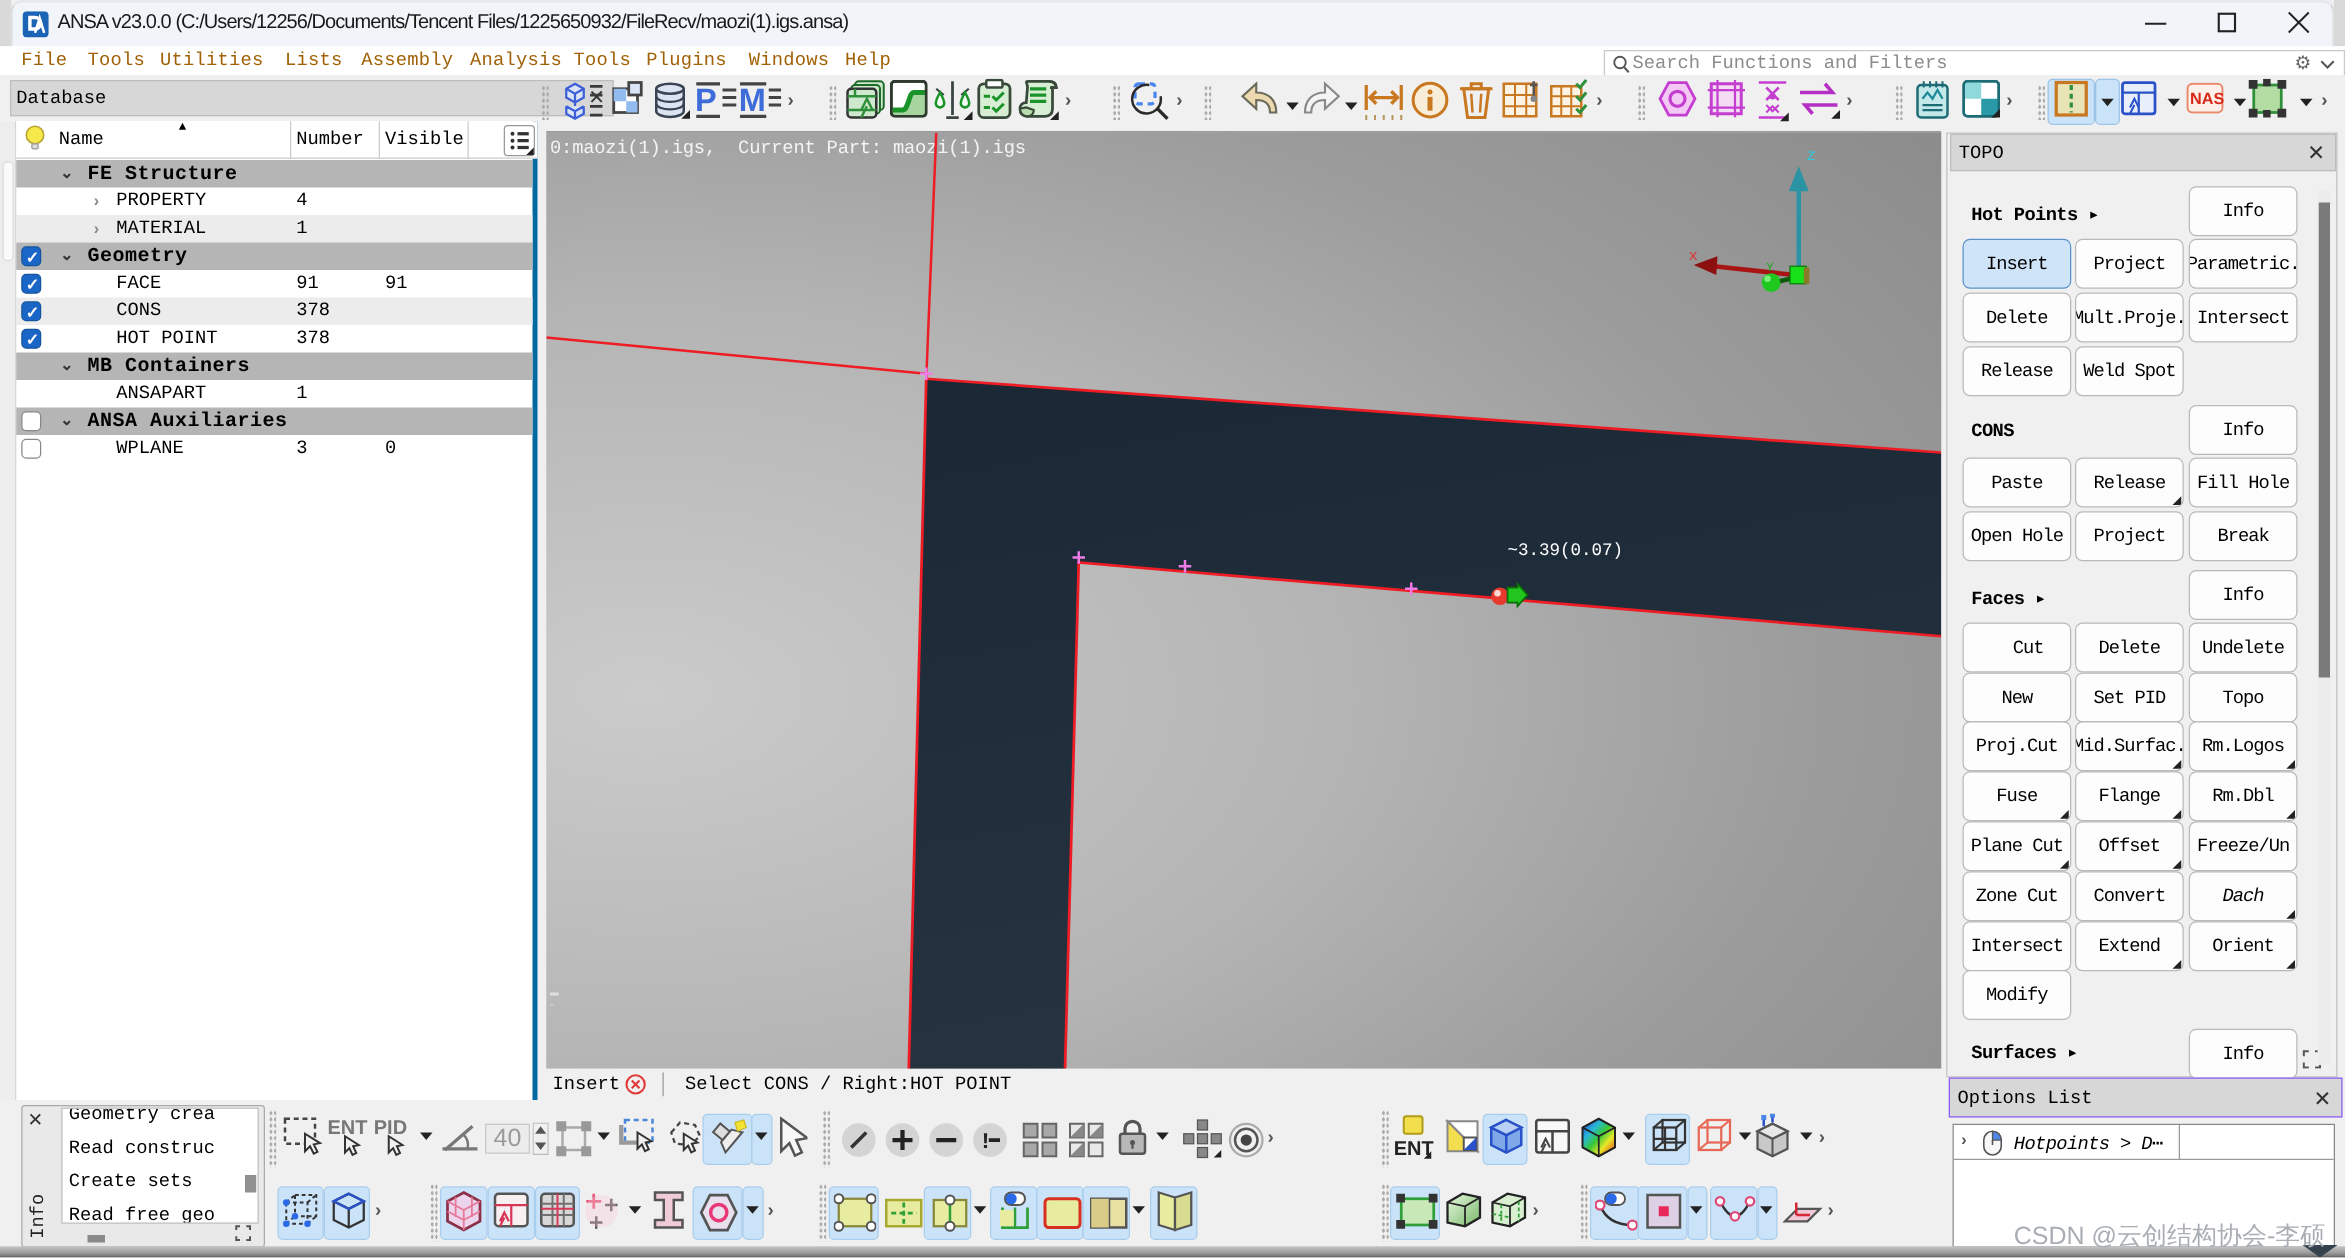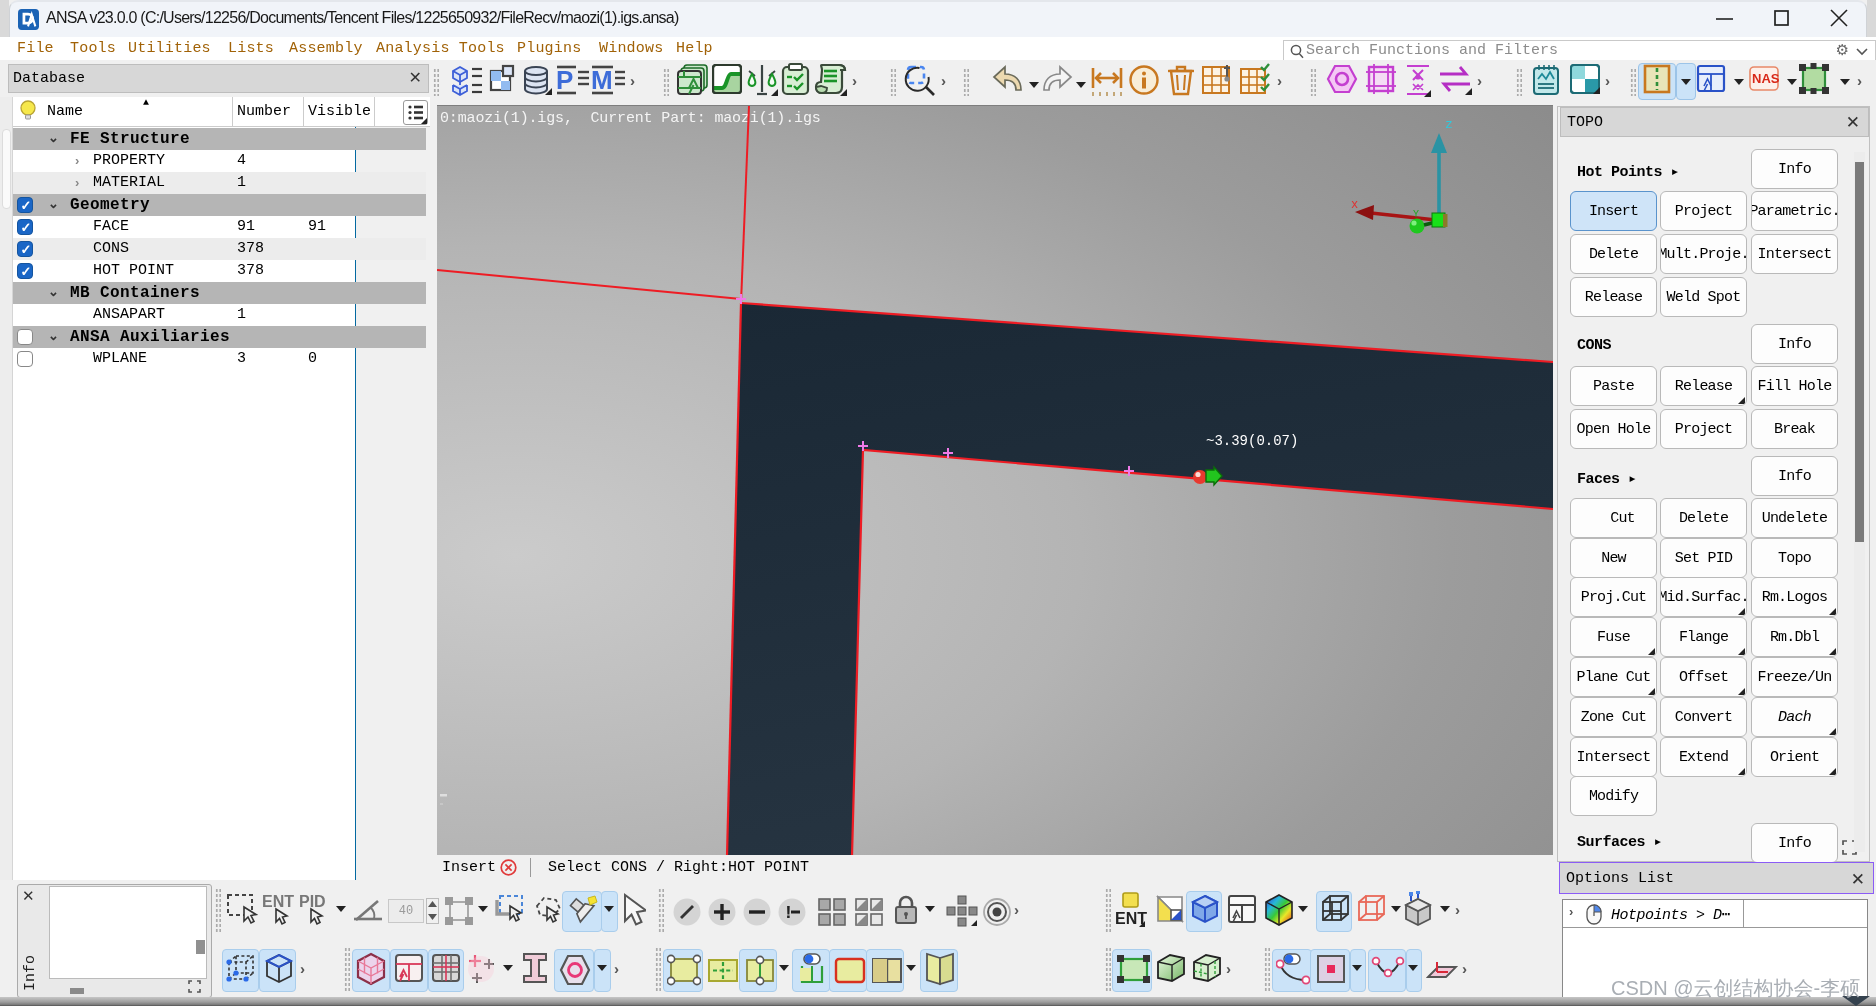--- a/index.html
+++ b/index.html
@@ -12,29 +12,29 @@
   #titlebar { left:9px; top:0; width:1858px; height:37px; background:#f1f4f9; border-top:2px solid #e4e7ec; border-left:1px solid #cfd2d6; border-right:1px solid #cfd2d6; border-top-left-radius:9px; border-top-right-radius:9px; }
   #tbedge { left:0; top:0; width:9px; height:37px; background:#d9d9d9; }
   #tbedge2 { left:1867px; top:0; width:9px; height:37px; background:#d9d9d9; }
   #titletext { left:46px; top:9px; font-family:"Liberation Sans", sans-serif; font-size:16px; letter-spacing:-0.75px; color:#191919; }
   
   #menubar { left:0; top:37px; width:1876px; height:23px; background:#ffffff; }
   .menuitem { position:absolute; top:3px; font-size:15px; color:#a16207; letter-spacing:0.2px;}
   
   #toolbar { left:0; top:60px; width:1876px; height:43px; background:#f0f0f0; }
   
-  #dbtitle { left:8px; top:4px; width:421px; height:29px; background:#d7d7d7; border:1px solid #bdbdbd; }
+  #dbtitle { left:8px; top:4px; width:483px; height:29px; background:#d7d7d7; border:1px solid #bdbdbd; }
   #dbtitle span.t { position:absolute; left:4px; top:5px; font-size:15px; color:#000; }
   .sep { position:absolute; top:8px; width:6px; height:28px;
          background-image:radial-gradient(#ababab 1px, transparent 1.15px);
          background-size:3.5px 5px; }
   .darr { position:absolute; width:0; height:0; border-left:5px solid transparent; border-right:5px solid transparent; border-top:6px solid #222; }
 
   
-  #treepanel { left:0; top:97px; width:356px; height:783px; background:#ffffff; border-right:1px solid #0369a1;padding-left:24px; }
+  #treepanel { left:0; top:97px; width:430px; height:783px; background:#ffffff; border-right:4px solid #0369a1;padding-left:24px; }
   #treehead { position:absolute; left:13px; top:0px; width:417px; height:30px; background:#fff; border-bottom:1px solid #ccc; }
   .trow { position:absolute; left:13px; width:413px; height:22px; font-size:15px; color:#000; }
   .trow.grp { background:#b5b5b5; font-weight:bold; font-size:16px; letter-spacing:0.4px; }
   .trow.alt { background:#ececec; }
   .tname { position:absolute; top:2px; }
   .tnum  { position:absolute; left:224px; top:2px; }
   .tvis  { position:absolute; left:295px; top:2px; }
   .cb { position:absolute; left:4px; top:3px; width:16px; height:16px; border-radius:4px; }
   .cb.on { background:#1a66c6; border:1px solid #15559f; }
   .cb.on:after { content:"\2713"; position:absolute; left:2.5px; top:0px; color:#fff; font-size:13px; font-weight:bold; font-family:"Liberation Sans",sans-serif;}
@@ -617,21 +617,21 @@
 <svg class="abs" style="left:299px;top:13px;" width="30" height="36" viewBox="0 0 30 36">
         <text x="0" y="14" font-family="Liberation Sans" font-weight="bold" font-size="16" fill="#777">PID</text>
 <path d="M12 16 l0 13 l3.5 -3.5 l2.5 5.5 l3 -1.5 l-2.5 -5.5 l4.5 -1 z" fill="#f0f0f0" stroke="#333" stroke-width="1.6"></path>
       </svg>
 <div class="darr" style="left:336px;top:26px;"></div>
 <svg class="abs" style="left:352px;top:18px;" width="32" height="24" viewBox="0 0 32 24">
         <line x1="2" y1="21" x2="30" y2="21" stroke="#777" stroke-width="2.6"></line>
 <line x1="4" y1="22" x2="26" y2="3" stroke="#777" stroke-width="2.6"></line>
 <path d="M18 9 a12 12 0 0 1 4 12" fill="none" stroke="#777" stroke-width="2"></path>
       </svg>
-<div class="abs" style="left:388px;top:19px;width:36px;height:24px;background:#ececec;border:1px solid #c8c8c8;color:#9a9a9a;font-size:12px;font-family:Liberation Mono, monospace;text-align:center;line-height:22px;">40</div>
+<div class="abs" style="left:388px;top:19px;width:36px;height:24px;background:#ececec;border:1px solid #c8c8c8;color:#9a9a9a;font-size:20px;font-family:Liberation Sans, sans-serif;text-align:center;line-height:22px;">40</div>
 <svg class="abs" style="left:426px;top:18px;" width="13" height="26" viewBox="0 0 13 26">
         <path d="M2 9 l4.5 -6 l4.5 6 z" fill="#555"></path>
         <path d="M2 16 l4.5 6 l4.5 -6 z" fill="#555"></path>
         <rect x="0.5" y="0.5" width="12" height="25" fill="none" stroke="#bbb"></rect>
       </svg>
 <svg class="abs" style="left:444px;top:16px;" width="30" height="30" viewBox="0 0 30 30">
         <rect x="6" y="6" width="18" height="18" fill="none" stroke="#aaa" stroke-width="2"></rect>
 <g fill="#999">
           <rect x="1" y="1" width="8" height="8"></rect>
           <rect x="21" y="1" width="8" height="8"></rect>
@@ -1001,20 +1001,24 @@
           <line x1="13" y1="17" x2="24" y2="17"></line>
         </g>
       </svg>
 <div class="abs" style="left:1462px;top:80px;font-family:'Liberation Sans',sans-serif;font-weight:bold;font-size:15px;color:#555;">›</div>
 </div>
 
   <div class="abs" style="left:17px; top:4px; width:195px; height:114px; background:#e9e9e9; border:1px solid #aaa; border-radius:3px;">
     <span style="position:absolute; left:4px; top:2px; font-size:15px; color:#333; font-family:'Liberation Sans',sans-serif;">✕</span>
     <div style="position:absolute; left:4px; top:106px; font-size:15px; color:#222; transform:rotate(-90deg); transform-origin:left top;">Info</div>
     <div style="position:absolute; left:31px; top:1px; width:158px; height:93px; background:#fff; border:1px solid #bbb; overflow:hidden;">
+      <div class="mono" style="position:absolute; left:5px; top:-9px; font-size:15px; line-height:27px; white-space:pre;">Geometry crea
+Read construc
+Create sets
+Read free geo</div>
       <div style="position:absolute; right:1px; top:53px; width:9px; height:14px; background:#909090;"></div>
     </div>
     <div style="position:absolute; left:52px; top:103px; width:14px; height:6px; background:#8a8a8a;"></div>
     <svg style="position:absolute; left:170px; top:95px;" width="13" height="13" viewBox="0 0 13 13">
       <path d="M1 4 V1 H4 M9 1 H12 V4 M12 9 V12 H9 M4 12 H1 V9" stroke="#555" stroke-width="1.6" fill="none"></path>
     </svg>
   </div>
 </div>
 <div class="abs" id="bottomstrip"></div>
 <div class="abs" style="left:1842px; top:996px; width:0; height:0; border-left:14px solid transparent; border-right:14px solid transparent; border-top:10px solid #35424e;"></div>

